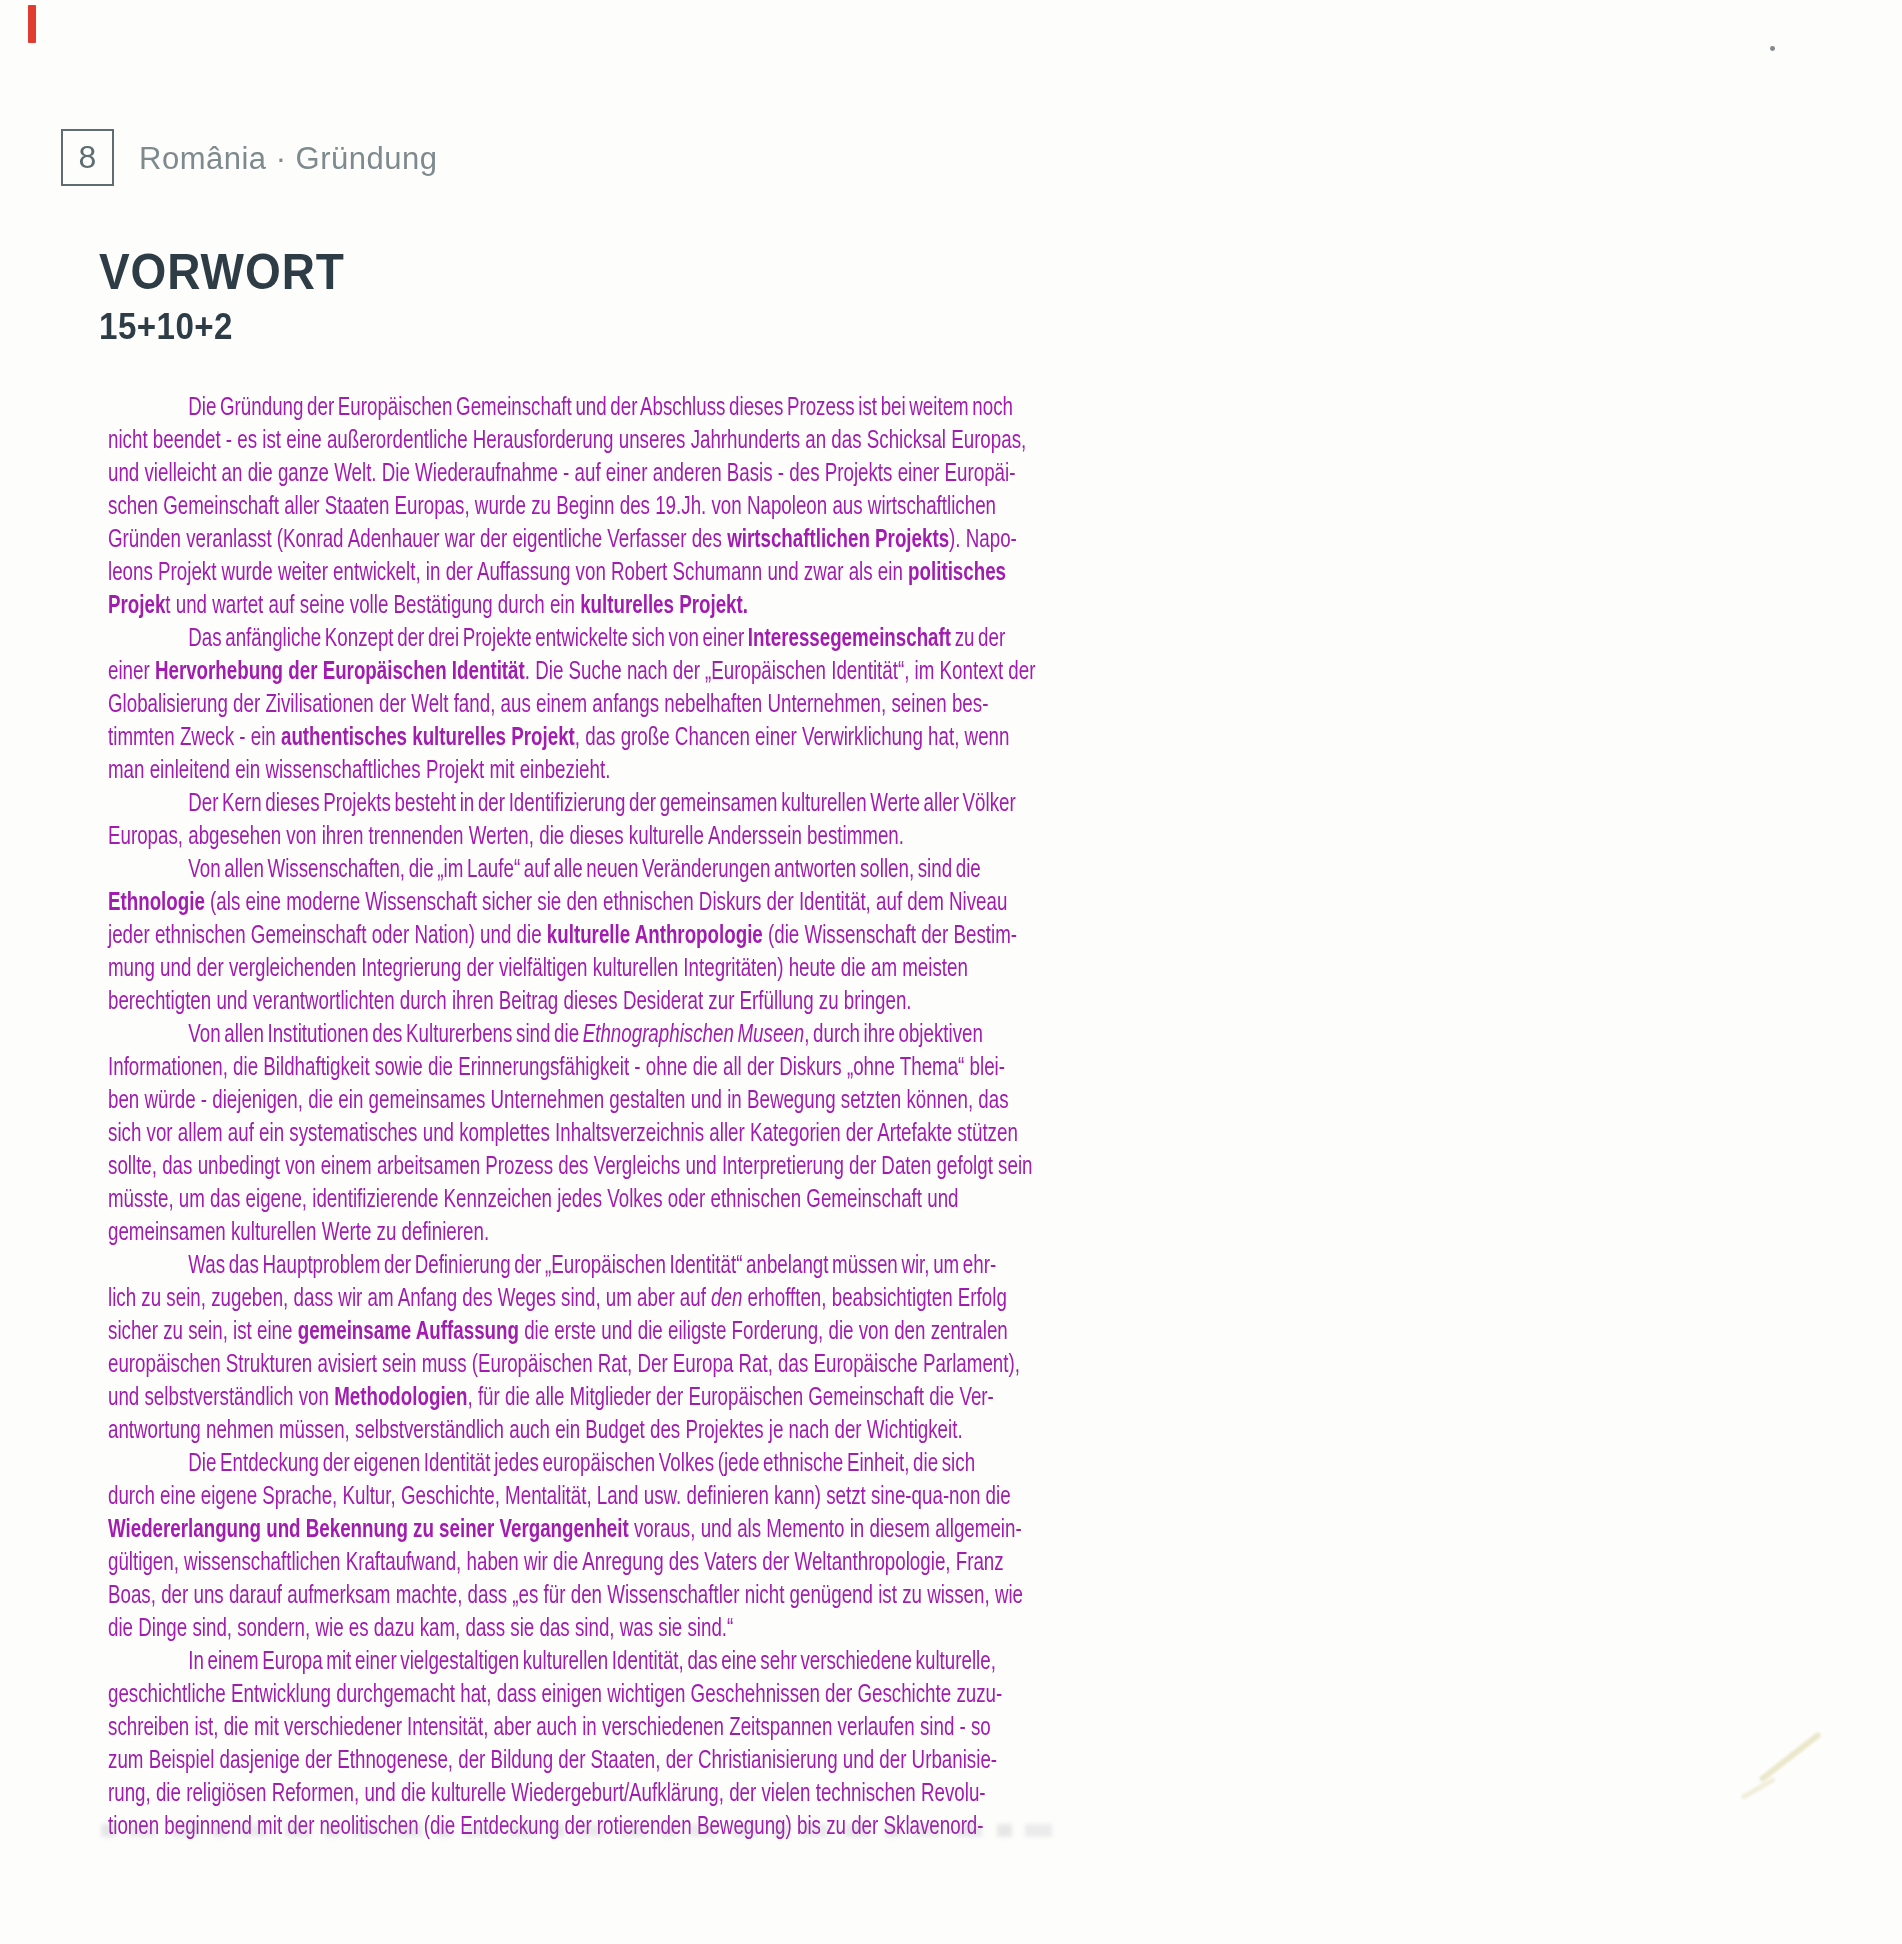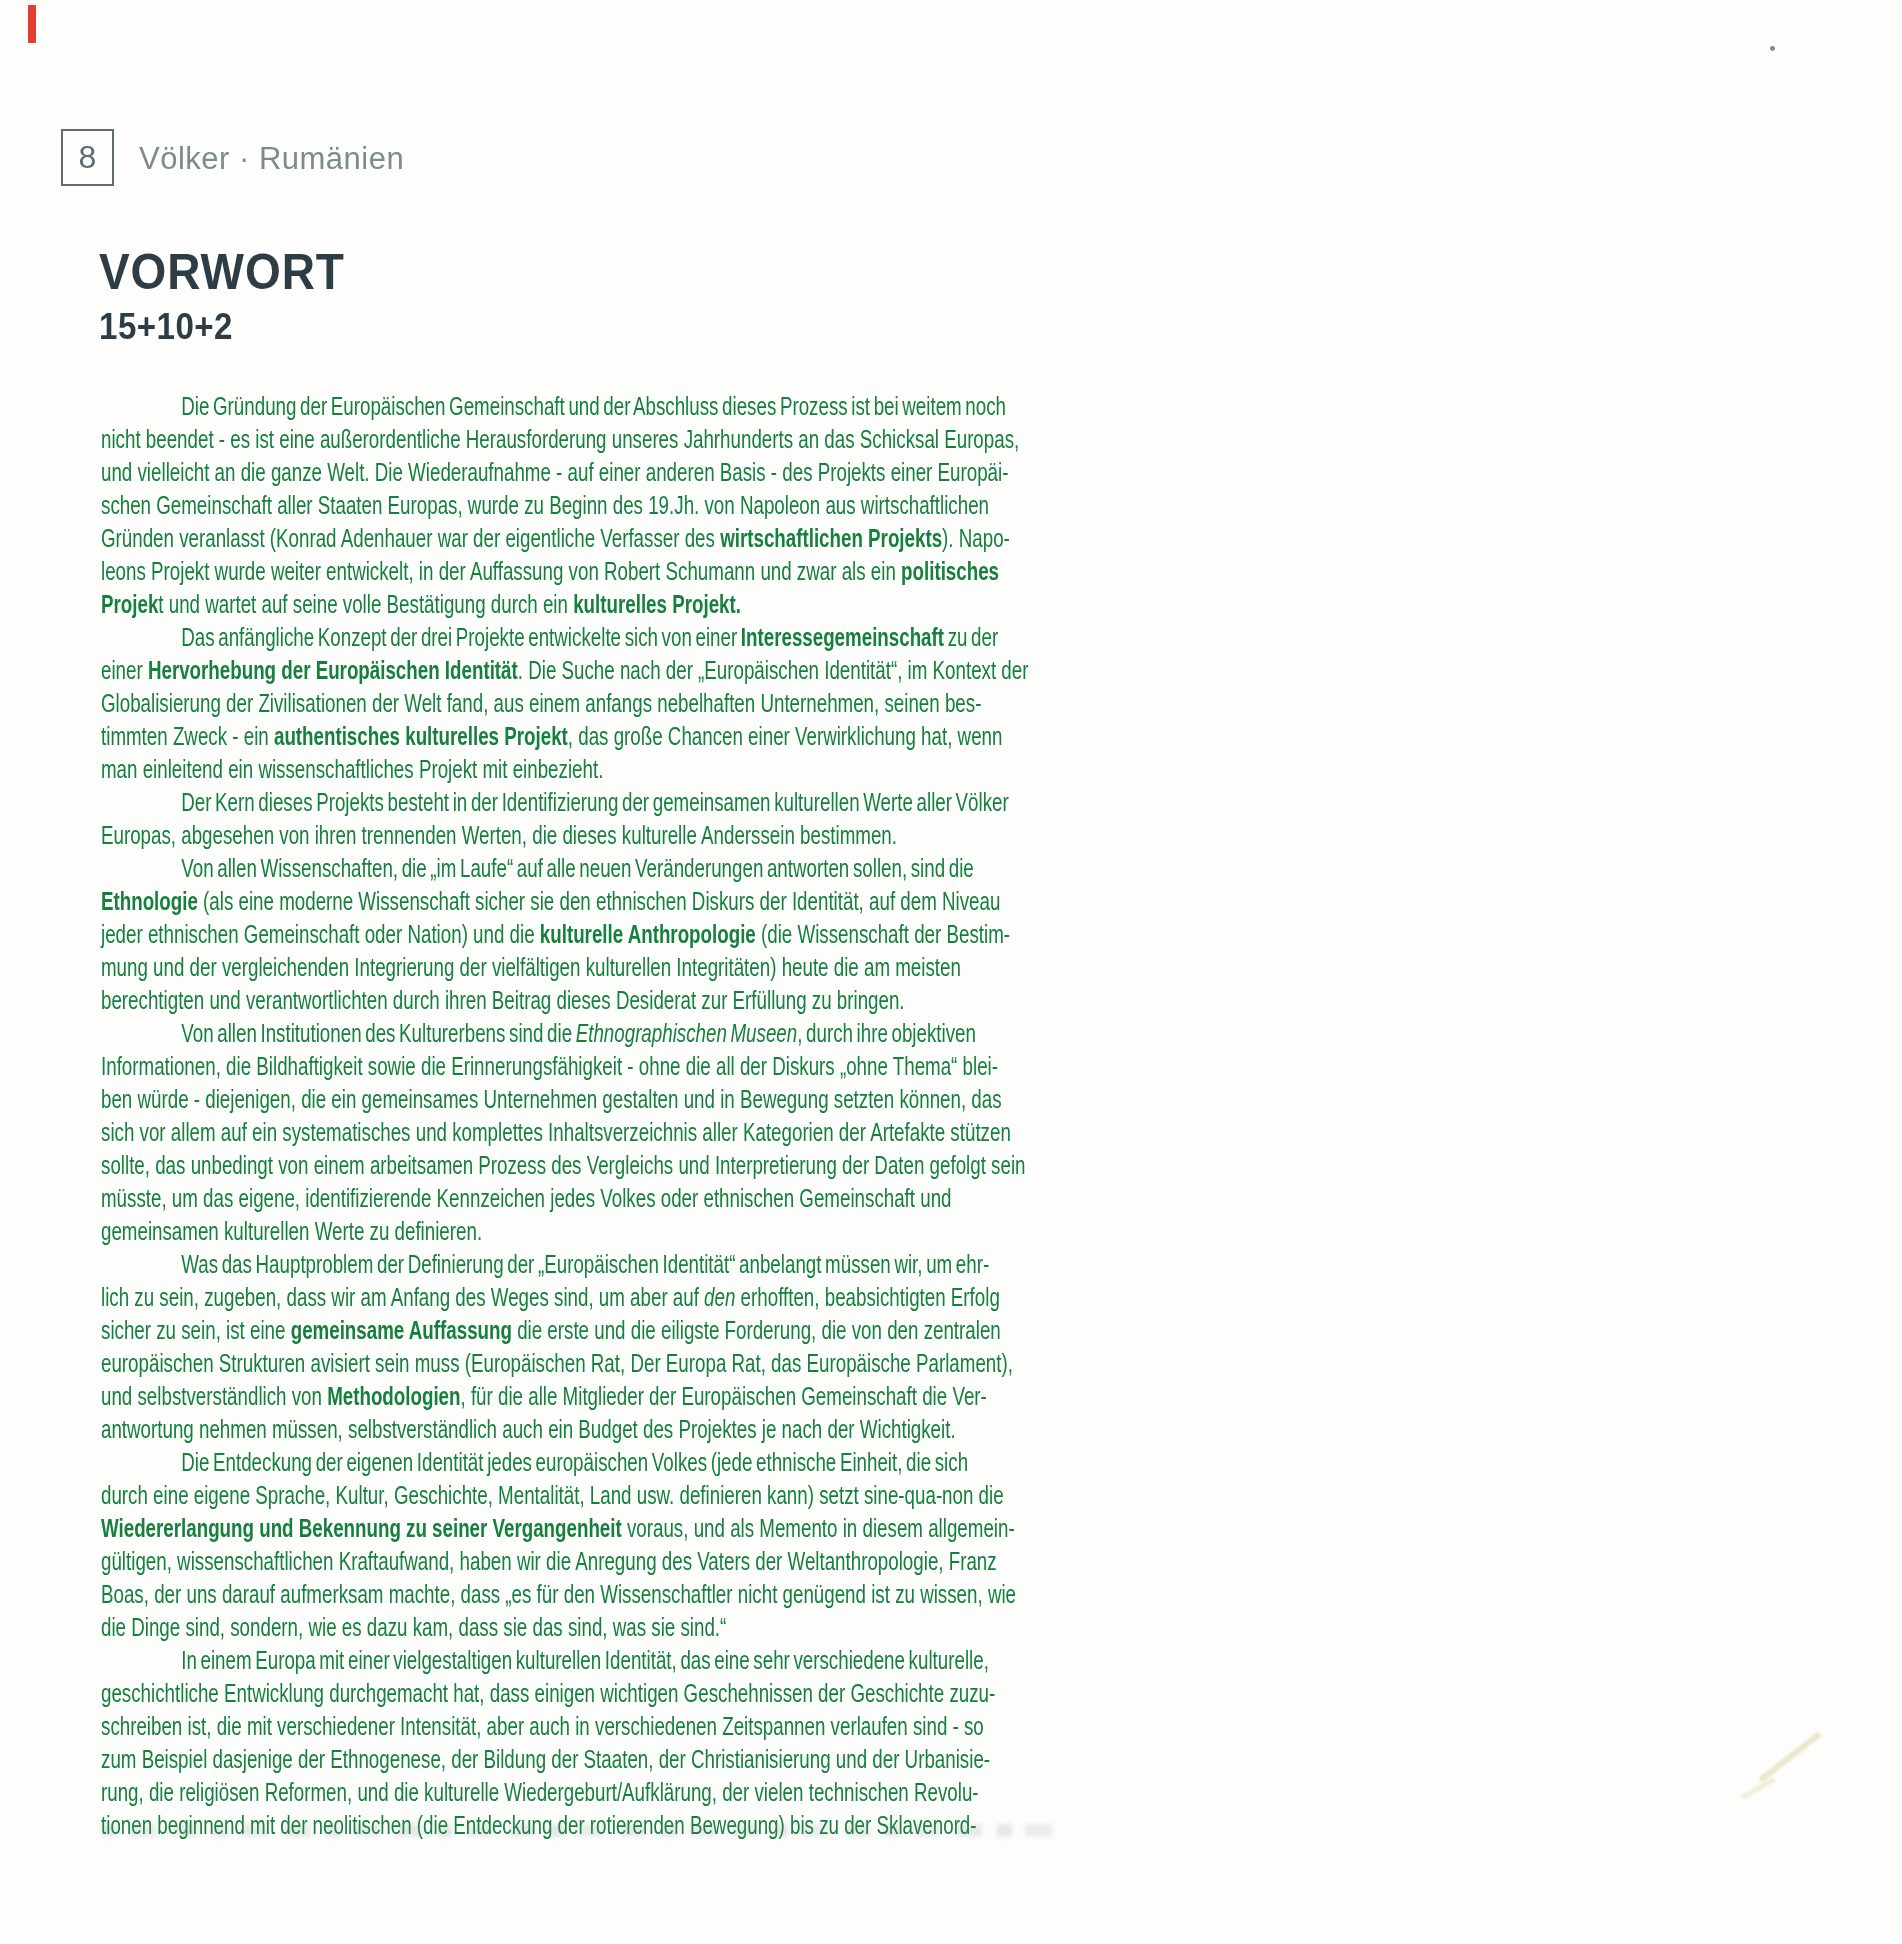--- a/index.html
+++ b/index.html
@@ -30,22 +30,22 @@
     transform:scaleX(.92);transform-origin:0 0;
   }
   .subtitle{
     position:absolute;left:99px;top:306px;
     color:#2e3d45;font-size:36px;font-weight:bold;letter-spacing:0.5px;
     transform:scaleX(.92);transform-origin:0 0;
   }
 
   
   .textcol{
-    position:absolute;left:101px;top:390px;width:966px;
-    color:#15803d;
+    position:absolute;left:108px;top:390px;width:966px;
+    color:#a21caf;
   }
   .line{
     width:1289px;               
     transform:scaleX(.75);transform-origin:0 0;
     white-space:nowrap;
     font-size:25px;line-height:33px;height:33px;
   }
   .line.indent{padding-left:107px;}
   .line b{font-weight:bold;}
   .line i{font-style:italic;}
@@ -84,21 +84,21 @@
 <div class="page">
 
   <div class="red-mark"></div>
   <div class="speck"></div>
   <div class="smudge"></div>
   <div class="smudge2"></div>
 
   <div class="pagenum-box">
     <span>8</span>
   </div>
-  <div class="region-label">Völker · Rumänien</div>
+  <div class="region-label">România · Gründung</div>
 
   <div class="title">VORWORT</div>
   <div class="subtitle">15+10+2</div>
 
   <div class="textcol" id="textcol">
       <div class="line indent" style="word-spacing: -2.1px;"><span>Die Gründung der Europäischen Gemeinschaft und der Abschluss dieses Prozess ist bei weitem noch</span></div>
       <div class="line" style="word-spacing: 0px;"><span>nicht beendet - es ist eine außerordentliche Herausforderung unseres Jahrhunderts an das Schicksal Europas,</span></div>
       <div class="line" style="word-spacing: 0px;"><span>und vielleicht an die ganze Welt. Die Wiederaufnahme - auf einer anderen Basis - des Projekts einer Europäi-</span></div>
       <div class="line" style="word-spacing: 0px;"><span>schen Gemeinschaft aller Staaten Europas, wurde zu Beginn des 19.Jh. von Napoleon aus wirtschaftlichen</span></div>
       <div class="line" style="word-spacing: 0px;"><span>Gründen veranlasst (Konrad Adenhauer war der eigentliche Verfasser des </span><b>wirtschaftlichen Projekts</b><span>). Napo-</span></div>

